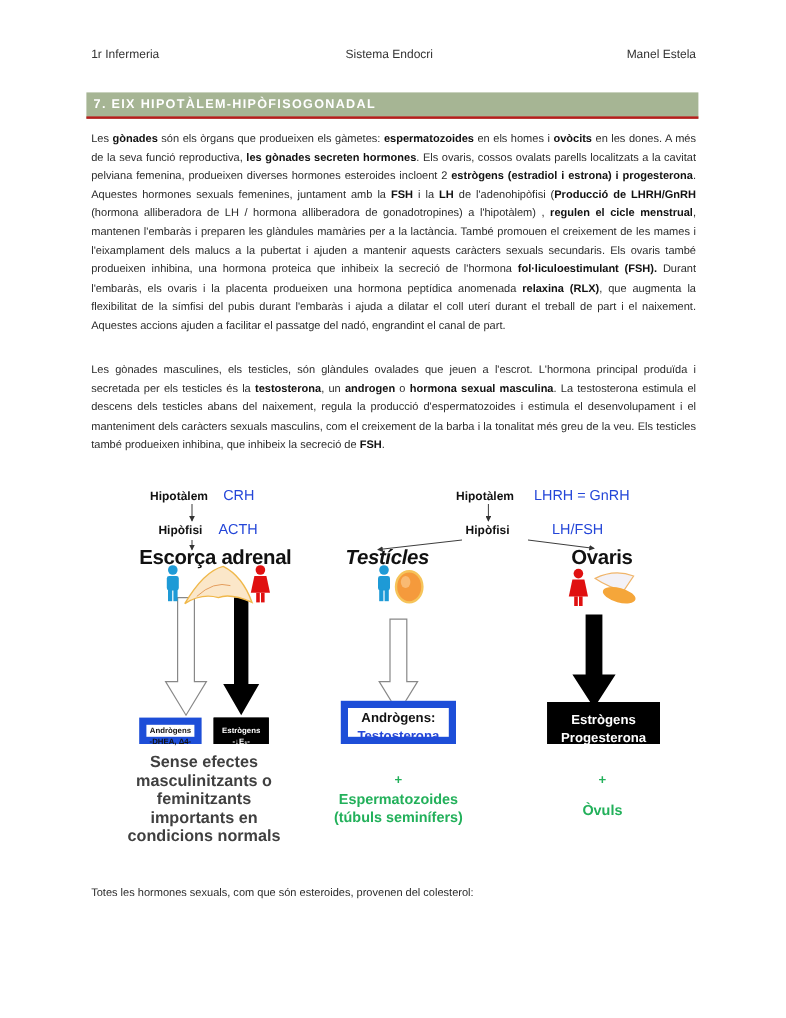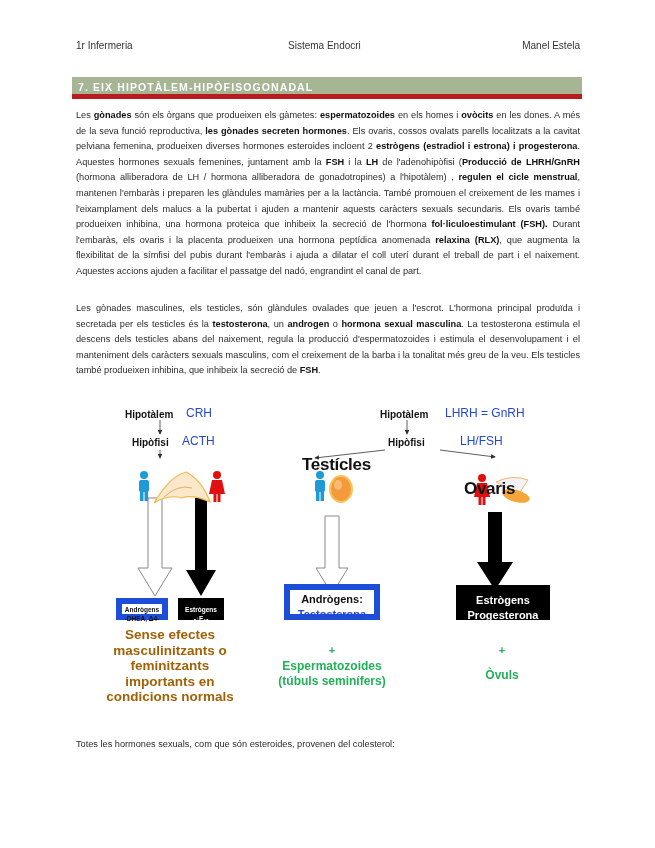--- a/index.html
+++ b/index.html
@@ -4,42 +4,42 @@
   <style>
     * { box-sizing: border-box; margin: 0; padding: 0; }
     html, body { width: 655px; height: 848px; background: #ffffff; overflow: hidden; }
     body { position: relative; font-family: "Liberation Sans", sans-serif; color: #262626; }
 
     .page-header { position: absolute; top: 40px; left: 76px; width: 504px; height: 14px; font-size: 10px; color: #333; }
     .page-header .h-left { position: absolute; left: 0; top: 0; }
     .page-header .h-center { position: absolute; left: 212px; top: 0; }
     .page-header .h-right { position: absolute; right: 0; top: 0; }
 
-    .section-bar { position: absolute; top: 77px; left: 72px; width: 510px; height: 22px; background: #a6b594; border-bottom: 5px solid #b91c1c; }
+    .section-bar { position: absolute; top: 77px; left: 72px; width: 510px; height: 22px; background: #a6b594; border-bottom: 2px solid #b91c1c; }
     .section-bar span { position: absolute; left: 6px; top: 4px; font-size: 10.5px; font-weight: bold; color: #ffffff; letter-spacing: 1.1px; }
 
     .para { position: absolute; left: 76px; width: 504px; font-size: 9.2px; line-height: 15.6px; text-align: justify; color: #2b2b2b; }
     .para b { color: #111; }
     #p1 { top: 108px; }
     #p2 { top: 301px; }
     #p3 { top: 737px; text-align: left; }
 
     .diagram { position: absolute; left: 100px; top: 398px; width: 480px; height: 320px; }
     .d-lbl { position: absolute; font-weight: bold; color: #111; white-space: nowrap; }
     .d-blue { position: absolute; font-weight: normal; color: #2446d8; white-space: nowrap; }
     .d-green { position: absolute; font-weight: bold; color: #22b05a; white-space: nowrap; text-align: center; }
     .small { font-size: 10px; }
     .big { font-size: 17px; letter-spacing: -0.3px; }
     .mid { font-size: 12px; }
 
     .box { position: absolute; border: 6px solid #1d4ed8; text-align: center; font-weight: bold; }
     .box.white { background: #fff; color: #111; }
     .box.black { background: #000; color: #fff; border-color: #000; }
 
-    .note { position: absolute; font-weight: bold; color: #a16207; text-align: center; font-size: 13.5px; line-height: 15.5px; }
+    .note { position: absolute; font-weight: bold; color: #404040; text-align: center; font-size: 13.5px; line-height: 15.5px; }
   </style>
 </head>
 <body>
 
 <div class="page-header">
   <span class="h-left">1r Infermeria</span>
   <span class="h-center">Sistema Endocri</span>
   <span class="h-right">Manel Estela</span>
 </div>
 
@@ -106,20 +106,21 @@
       <rect x="382.5" y="99" width="3" height="8"></rect>
     </g>
     <path d="M396,84 Q412,76 428,82 L420,94 Q408,92 396,84 Z" fill="#f3f1f6" stroke="#f0b56a" stroke-width="1"></path>
     <ellipse cx="416" cy="98" rx="14" ry="6" transform="rotate(15 416 98)" fill="#f5a63a"></ellipse>
   </svg>
 
   <span class="d-lbl small" style="left:25px;top:11px;">Hipotàlem</span>
   <span class="d-blue mid" style="left:86px;top:8px;">CRH</span>
   <span class="d-lbl small" style="left:32px;top:39px;">Hipòfisi</span>
   <span class="d-blue mid" style="left:82px;top:36px;">ACTH</span>
+  <span class="d-lbl big" style="left:16px;top:57px;">Escorça adrenal</span>
 
   <div class="box white" style="left:16px;top:200px;width:52px;height:22px;font-size:6.5px;line-height:9px;padding-top:1px;">
     <div>Andrògens</div>
     <div>-DHEA, Δ4-</div>
   </div>
   <div class="box black" style="left:78px;top:200px;width:46px;height:22px;font-size:6.5px;line-height:9px;padding-top:1px;">
     <div>Estrògens</div>
     <div>-↓E₁-</div>
   </div>
 
@@ -128,22 +129,22 @@
     <div>masculinitzants o</div>
     <div>feminitzants</div>
     <div>importants en</div>
     <div>condicions normals</div>
   </div>
 
   <span class="d-lbl small" style="left:280px;top:11px;">Hipotàlem</span>
   <span class="d-blue mid" style="left:345px;top:8px;">LHRH = GnRH</span>
   <span class="d-lbl small" style="left:288px;top:39px;">Hipòfisi</span>
   <span class="d-blue mid" style="left:336px;top:36px;padding-left:24px;">LH/FSH</span>
-  <span class="d-lbl big" style="left:202px;top:57px;">Testícles</span>
-  <span class="d-lbl big" style="left:364px;top:57px;margin-top:24px;">Ovaris</span>
+  <span class="d-lbl big" style="left:188px;top:57px;font-style:italic;">Testícles</span>
+  <span class="d-lbl big" style="left:376px;top:57px;">Ovaris</span>
 
   <div class="box white" style="left:184px;top:186px;width:96px;height:36px;font-size:11px;line-height:15px;padding-top:2px;">
     <div>Andrògens:</div>
     <div style="color:#2446d8">Testosterona</div>
   </div>
   <div class="box black" style="left:356px;top:187px;width:94px;height:35px;font-size:11px;line-height:14.5px;padding-top:2px;">
     <div>Estrògens</div>
     <div>Progesterona</div>
   </div>
 

